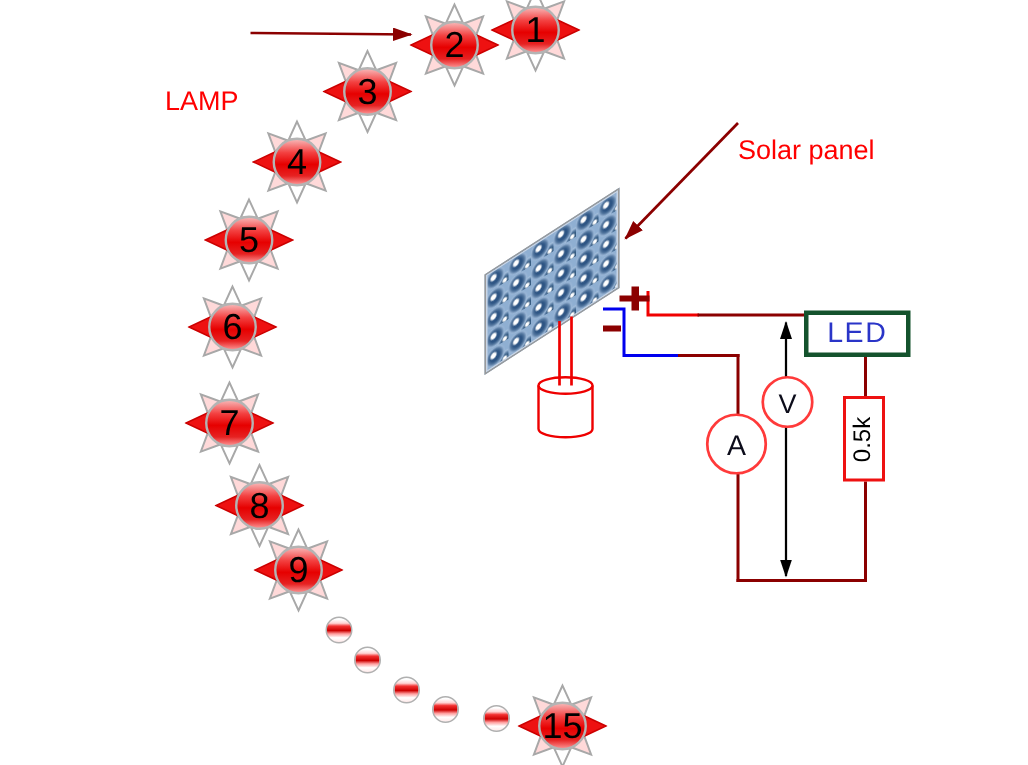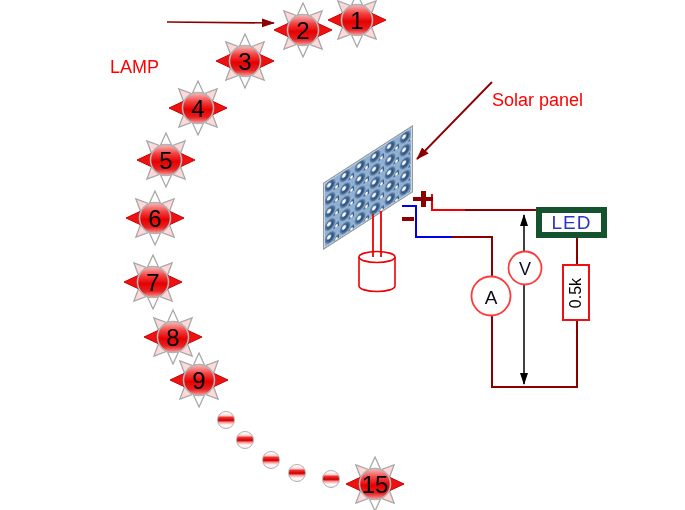--- a/index.html
+++ b/index.html
@@ -32,21 +32,21 @@
       radial-gradient(circle at 6px 6px,#2e5584 3px,#54779f 4.5px,#9ab6d6 6px,rgba(154,182,214,0) 7px),
       radial-gradient(circle at 12.5px 11.5px,#ffffff 1px,rgba(255,255,255,0) 2px),
       radial-gradient(circle at 13.5px 12.5px,#33597f 2.5px,#5c7fa6 4px,#a6c0dc 5.5px,rgba(166,192,220,0) 6.5px);
     background-size:15px 13px;
     border:1.5px solid #9a9a9a;
     box-shadow:inset 0 0 0 1px #c9d5e5;
   }
   
   .led-box{
     position:absolute;left:536px;top:207px;width:71px;height:31px;box-sizing:border-box;
-    border:6px solid #14532d;background:#fff;z-index:5;
+    border:3px solid #14532d;background:#fff;z-index:5;
     display:flex;align-items:center;justify-content:center;
     color:#2a35c8;font-size:19px;letter-spacing:1px;
   }
   .resistor{
     position:absolute;left:562px;top:264px;width:28px;height:57px;box-sizing:border-box;
     border:2px solid #ee1111;background:#fff;z-index:5;
     display:flex;align-items:center;justify-content:center;
   }
   .resistor span{transform:rotate(-90deg);color:#000;font-size:16px;white-space:nowrap;}
   .meter-letter{

